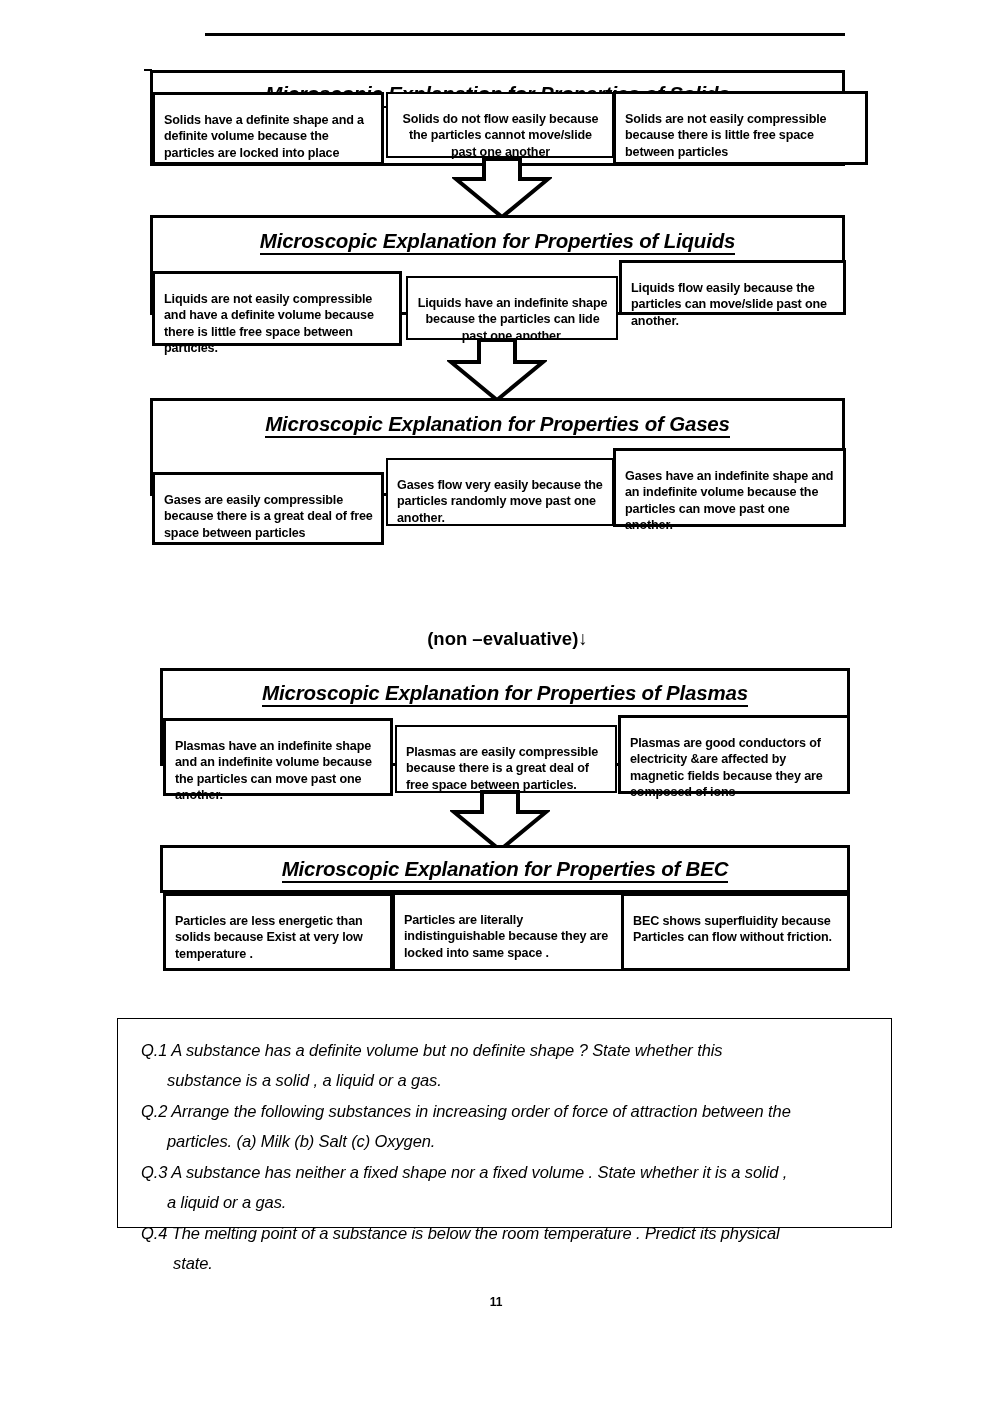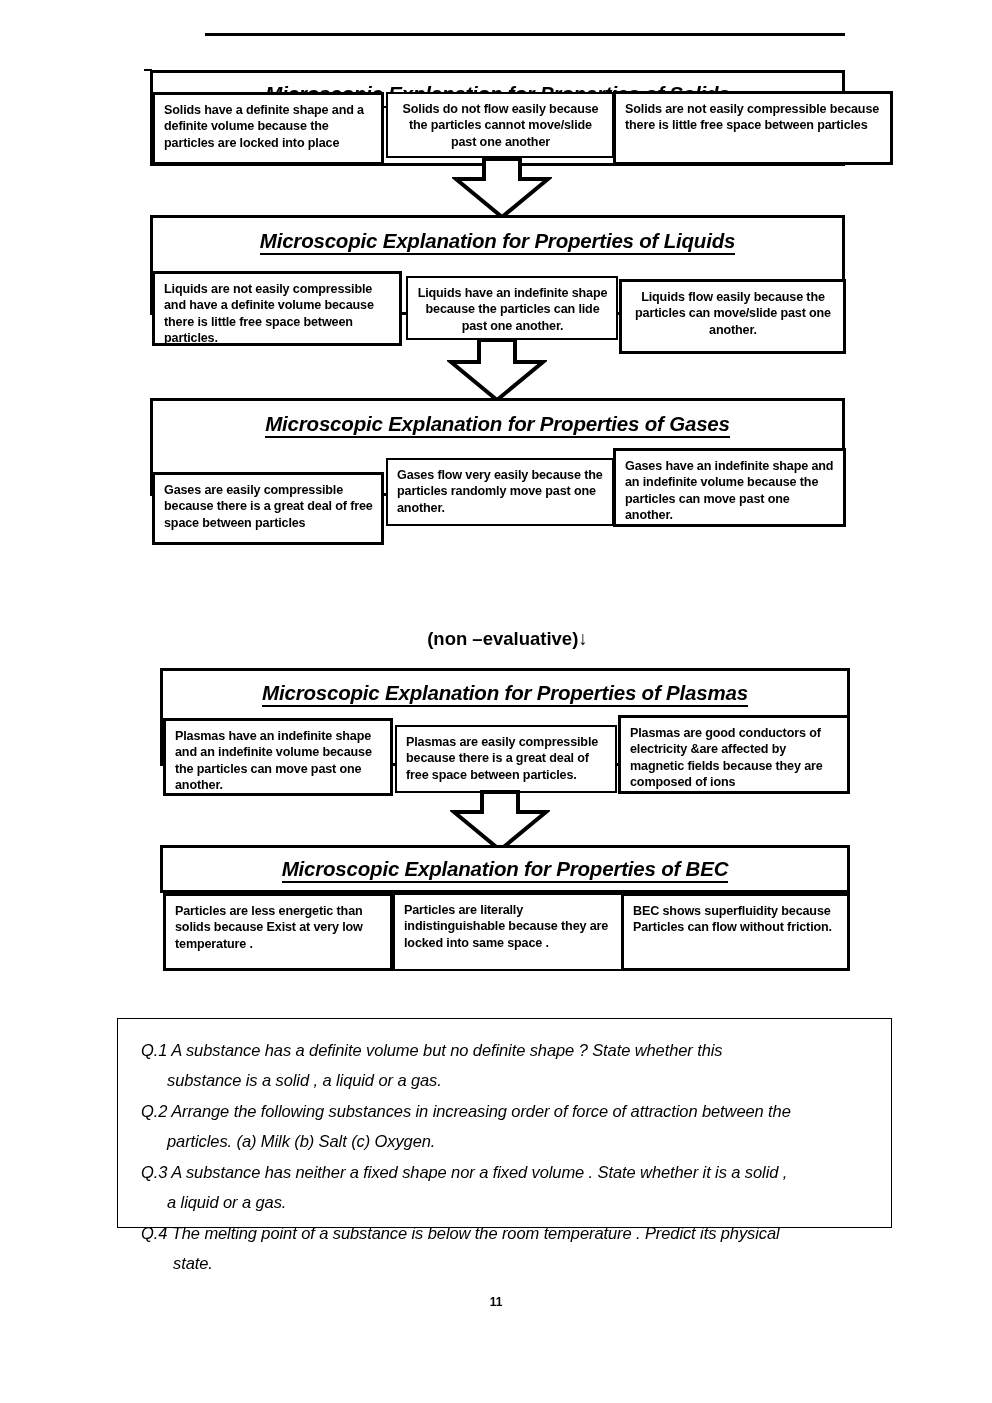--- a/index.html
+++ b/index.html
@@ -51,21 +51,21 @@
 
   
   .prop-box {
     position: absolute;
     box-sizing: border-box;
     border: 3px solid #000;
     background: #fff;
     font-weight: bold;
     font-size: 12.6px;
     line-height: 1.30;
-    padding: 7px 8px 5px 9px;
+    padding: 17px 8px 5px 9px;
     letter-spacing: -0.15px;
   }
   .prop-box.center { text-align: center; }
   .prop-box.thin { border-width: 2px; }
 
   
   .down-arrow {
     position: absolute;
   }
   .down-arrow svg { display: block; }
@@ -117,21 +117,21 @@
   <div class="abs state-title" style="left:0; top:12px; width:695px;">
     <span>Microscopic Explanation for Properties of Solids</span>
   </div>
 </div>
 <div class="prop-box" style="left:152px; top:92px; width:232px; height:73px;">
   <span>Solids have a definite shape and a definite volume because the particles are locked into place</span>
 </div>
 <div class="prop-box center thin" style="left:386px; top:92px; width:228px; height:66px;">
   <span>Solids do not flow easily because the particles cannot move/slide past one another</span>
 </div>
-<div class="prop-box" style="left:613px; top:91px; width:280px; height:74px;">
+<div class="prop-box" style="left:613px; top:91px; width:255px; height:74px;">
   <span>Solids are not easily compressible because there is little free space between particles</span>
 </div>
 
 <div class="down-arrow" style="left:452px; top:157px; width:100px; height:62px;">
   <svg width="100" height="62" viewBox="0 0 100 62">
     <polygon points="32,2 68,2 68,22 96,22 50,60 4,22 32,22" fill="#ffffff" stroke="#000000" stroke-width="4" stroke-linejoin="miter"></polygon>
   </svg>
 </div>
 
 <div class="abs state-section" style="left:150px; top:215px; width:695px; height:100px;">
@@ -139,21 +139,21 @@
   <div class="abs state-title" style="left:0; top:14px; width:695px;">
     <span>Microscopic Explanation for Properties of Liquids</span>
   </div>
 </div>
 <div class="prop-box" style="left:152px; top:271px; width:250px; height:75px;">
   <span>Liquids are not easily compressible and have a definite volume because there is little free space between particles.</span>
 </div>
 <div class="prop-box center thin" style="left:406px; top:276px; width:212px; height:64px;">
   <span>Liquids have an indefinite shape because the particles can lide past one another.</span>
 </div>
-<div class="prop-box" style="left:619px; top:279px; width:227px; height:75px;text-align:center;">
+<div class="prop-box" style="left:619px; top:260px; width:227px; height:55px;">
   <span>Liquids flow easily because the particles can move/slide past one another.</span>
 </div>
 
 <div class="down-arrow" style="left:447px; top:338px; width:100px; height:64px;">
   <svg width="100" height="64" viewBox="0 0 100 64">
     <polygon points="32,2 68,2 68,24 96,24 50,62 4,24 32,24" fill="#ffffff" stroke="#000000" stroke-width="4" stroke-linejoin="miter"></polygon>
   </svg>
 </div>
 
 <div class="abs state-section" style="left:150px; top:398px; width:695px; height:98px;">

